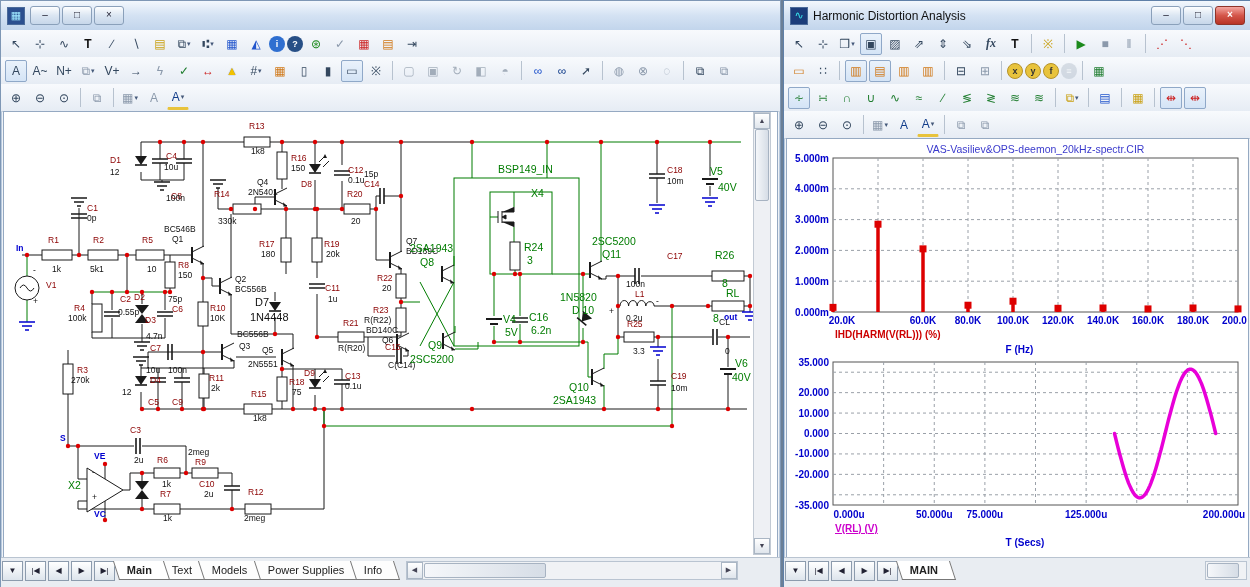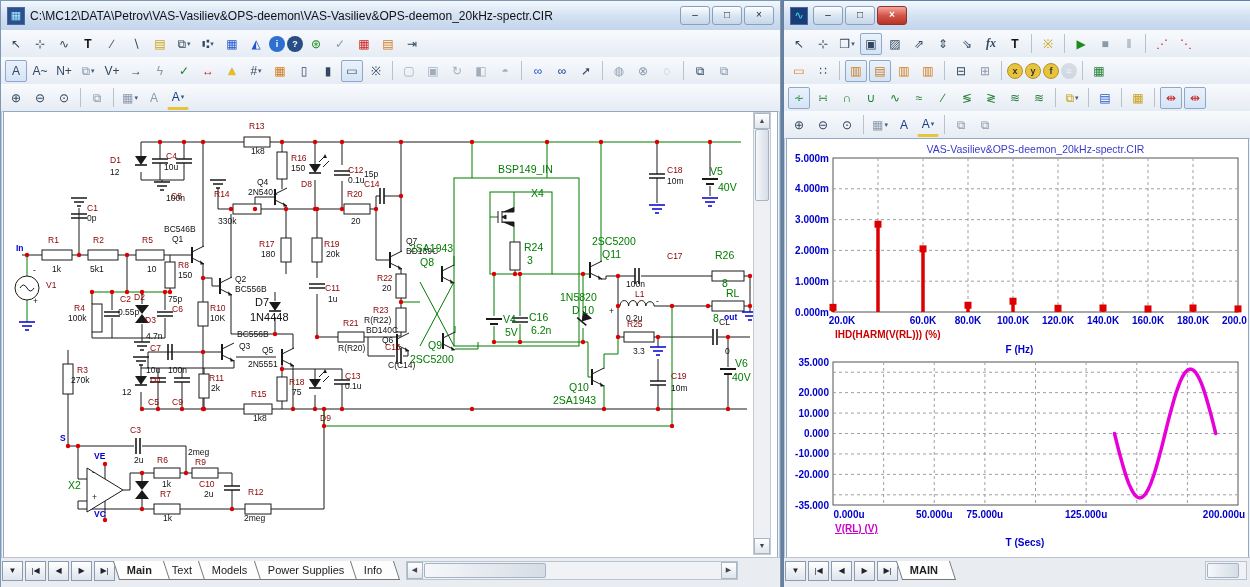--- a/index.html
+++ b/index.html
@@ -49,21 +49,20 @@
   
   .rwcontent{position:absolute;left:2px;top:137px;width:463px;bottom:27px;background:#fff;border:1px solid #95a9c2;box-sizing:border-box;}
   .chart-text{font-family:"Liberation Sans",sans-serif;}
 </style>
 </head>
 <body>
 
 <div id="lw" class="win">
   <div class="titlebar">
     <div class="title-ic">▦</div>
-    <div class="title-tx">C:\MC12\DATA\Petrov\VAS-Vasiliev&amp;OPS-deemon\VAS-Vasiliev&amp;OPS-deemon_20kHz-spectr.CIR</div>
     <div class="capbtns">
       <div class="capbtn">–</div>
       <div class="capbtn">□</div>
       <div class="capbtn">×</div>
     </div>
   </div>
   <div class="tb" style="top:29px">
       <span class="tbtn">↖</span>
       <span class="tbtn">⊹</span>
       <span class="tbtn">∿</span>
@@ -616,21 +615,21 @@
         <span class="sl k" style="left: 138px; top: 250px;">10u</span>
         <span class="sl m" style="left: 140px; top: 282px;">C5</span>
         <span class="sl k" style="left: 160px; top: 250px;">100n</span>
         <span class="sl m" style="left: 164px; top: 282px;">C9</span>
         <span class="sl k" style="left: 138px; top: 216px;">4.7n</span>
         <span class="sl m" style="left: 142px; top: 228px;">C7</span>
         <span class="sl m" style="left: 243px; top: 274px;">R15</span>
         <span class="sl k" style="left: 245px; top: 298px;">1k8</span>
         <span class="sl m" style="left: 281px; top: 262px;">R18</span>
         <span class="sl k" style="left: 284px; top: 272px;">75</span>
-        <span class="sl m" style="left: 312px; top: 253px; margin-top: 45px;">D9</span>
+        <span class="sl m" style="left: 296px; top: 253px;">D9</span>
         <span class="sl m" style="left: 337px; top: 256px;">C13</span>
         <span class="sl k" style="left: 337px; top: 266px;">0.1u</span>
         <span class="sl m" style="left: 69px; top: 250px;">R3</span>
         <span class="sl k" style="left: 63px; top: 260px;">270k</span>
         <span class="sl b" style="left: 52px; top: 318px;">S</span>
         <span class="sl m" style="left: 122px; top: 310px;">C3</span>
         <span class="sl k" style="left: 126px; top: 340px;">2u</span>
         <span class="sl k" style="left: 180px; top: 332px;">2meg</span>
         <span class="sl m" style="left: 187px; top: 342px;">R9</span>
         <span class="sl m" style="left: 149px; top: 340px;">R6</span>
@@ -674,20 +673,21 @@
       <div class="sb-btn" style="top:0;height:15px;">◀</div>
       <div class="sb-thumb" style="left:17px;top:1px;height:13px;width:120px;"></div>
       <div class="sb-btn" style="top:0;left:auto;right:0;height:15px;">▶</div>
     </div>
   </div>
 </div>
 
 <div id="rw" class="win">
   <div class="titlebar">
     <div class="title-ic" style="background:#1b3c7a;color:#37e0e8;">∿</div>
+    <div class="title-tx">Harmonic Distortion Analysis</div>
     <div class="capbtns">
       <div class="capbtn">–</div>
       <div class="capbtn">□</div>
       <div class="capbtn close-red">×</div>
     </div>
   </div>
   <div class="tb" style="top:29px">
       <span class="tbtn">↖</span>
       <span class="tbtn">⊹</span>
       <span class="tbtn">❒<span class="dd">▾</span></span>

